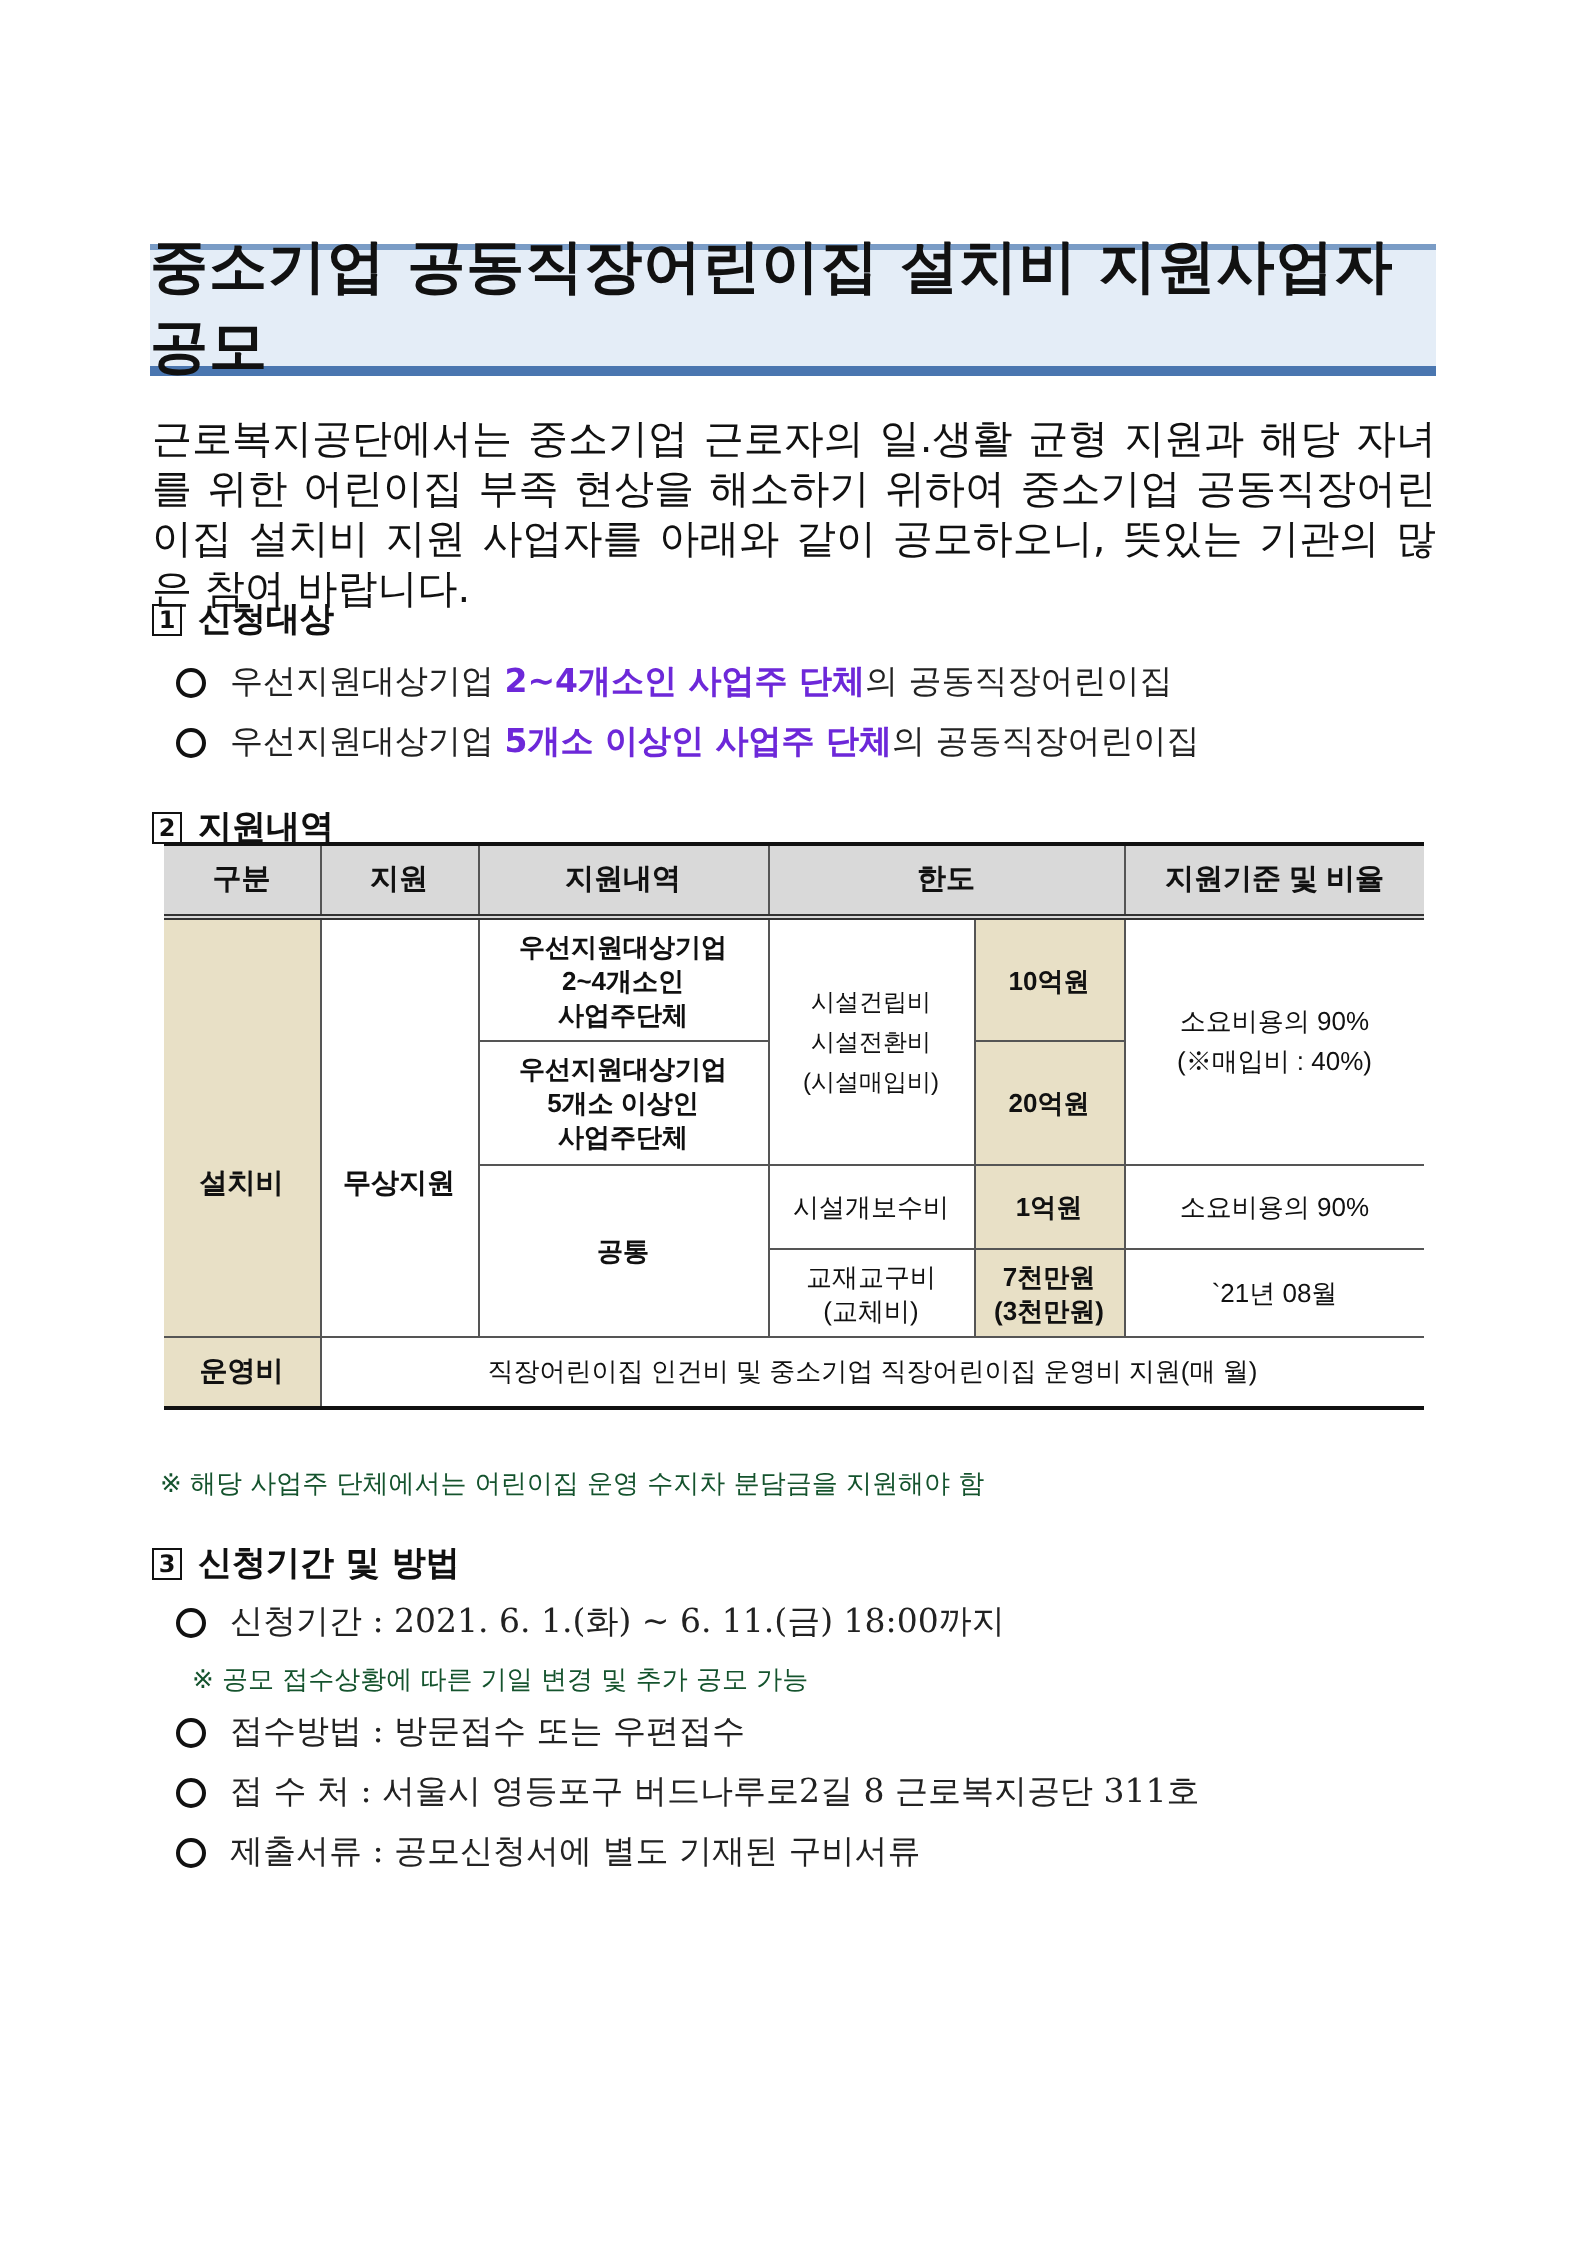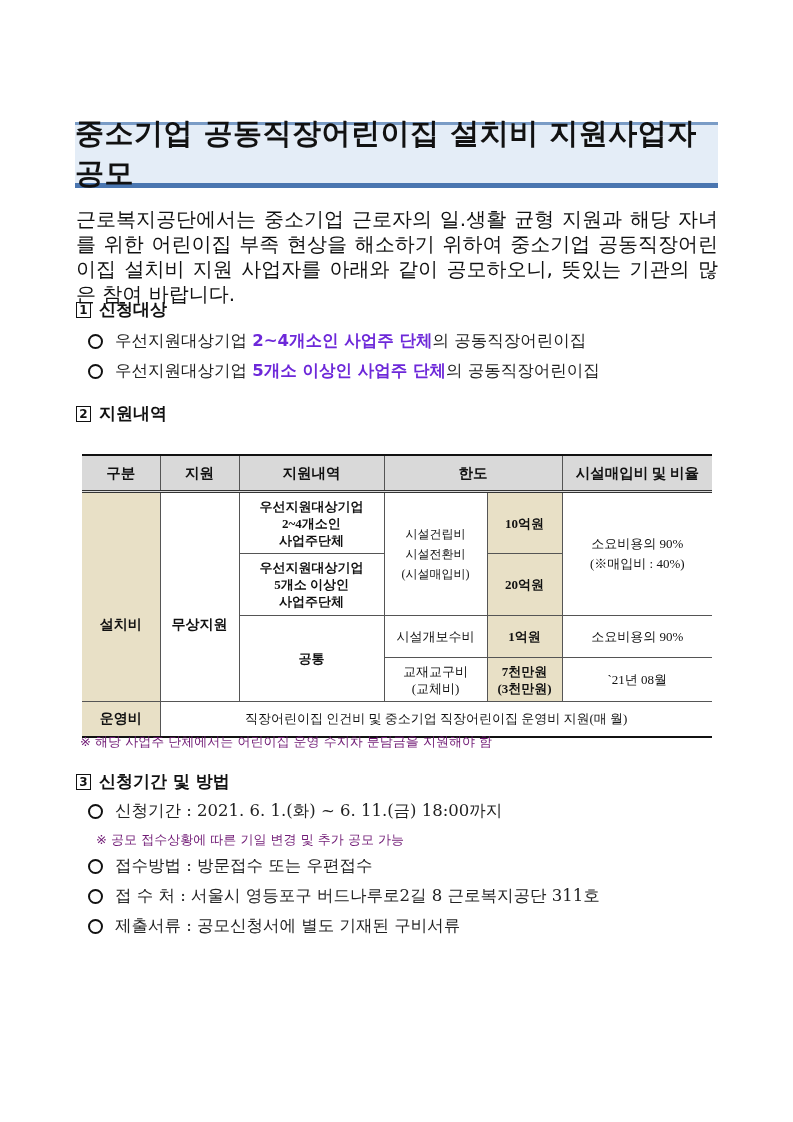--- a/index.html
+++ b/index.html
@@ -5,22 +5,22 @@
   html, body { margin: 0; padding: 0; background: #ffffff; }
   body { width: 793px; height: 1122px; position: relative; font-family: "DejaVu Sans", sans-serif; color: #111; overflow: hidden; }
   .title-box { position: absolute; left: 75px; top: 122px; width: 643px; height: 66px; background: #e4edf7; border-top: 3px solid #7a9cc6; border-bottom: 5px solid #4a76b0; box-sizing: border-box; display: flex; align-items: center; justify-content: center; }
   .title-box h1 { margin: 0; font-size: 29px; font-weight: bold; letter-spacing: 0.5px; font-family: "DejaVu Sans", sans-serif; color: #111; }
   .intro { position: absolute; left: 76px; top: 207px; width: 642px; font-size: 20px; line-height: 25px; text-align: justify; text-align-last: left; font-family: "DejaVu Sans", sans-serif; }
   .section-h { position: absolute; left: 76px; font-size: 17px; font-weight: bold; display: flex; align-items: center; gap: 8px; }
   .num-box { display: inline-flex; width: 15px; height: 16px; border: 1.5px solid #111; align-items: center; justify-content: center; font-size: 12px; font-weight: bold; box-sizing: border-box; line-height: 1; }
   .bullet { position: absolute; left: 88px; font-size: 16.5px; font-family: "DejaVu Serif", serif; display: flex; align-items: center; white-space: nowrap; color: #222; }
   .bullet .circle { display: inline-block; width: 11px; height: 11px; border: 2.5px solid #111; border-radius: 50%; margin-right: 12px; box-sizing: content-box; }
   .bullet b { font-family: "DejaVu Sans", sans-serif; font-weight: bold; color: #6d28d9; }
-  .note { position: absolute; font-size: 13px; font-family: "DejaVu Sans", sans-serif; color: #701a75; white-space: nowrap; }
-  table.support { position: absolute; left: 82px; top: 454px; width: 630px; border-collapse: collapse; font-family: Liberation Serif, serif; font-size: 13px; table-layout: fixed; }
+  .note { position: absolute; font-size: 13px; font-family: "DejaVu Sans", sans-serif; color: #14532d; white-space: nowrap; }
+  table.support { position: absolute; left: 82px; top: 421px; width: 630px; border-collapse: collapse; font-family: Liberation Sans, sans-serif; font-size: 13px; table-layout: fixed; }
   table.support td, table.support th { border: 1px solid #555; text-align: center; vertical-align: middle; padding: 0 2px; line-height: 17px; }
   table.support tr.head th { background: #d9d9d9; font-weight: bold; font-size: 14.5px; height: 34px; border-top: 2px solid #111; border-bottom: 3px double #333; }
   table.support .beige { background: #e8e0c6; }
   table.support .bold { font-weight: bold; }
   table.support tr.last td { border-bottom: 2px solid #111; }
   table.support td:first-child, table.support th:first-child { border-left: none; }
   table.support td:last-child, table.support th:last-child { border-right: none; }
 </style>
 </head>
 <body>
@@ -61,21 +61,21 @@
       <col style="width:103px">
       <col style="width:75px">
       <col style="width:150px">
   </colgroup>
   <tbody>
       <tr class="head">
     <th>구분</th>
     <th>지원</th>
     <th>지원내역</th>
     <th colspan="2">한도</th>
-    <th>시설매입비 및 비율</th>
+    <th>지원기준 및 비율</th>
   </tr>
   <tr style="height:62px;">
     <td rowspan="4" class="beige bold" style="vertical-align:bottom; padding-bottom:68px; font-size:14px;">설치비</td>
     <td rowspan="4" class="bold" style="vertical-align:bottom; padding-bottom:68px; font-size:14px;">무상지원</td>
     <td class="bold" style="white-space:pre-line;">우선지원대상기업
 2~4개소인
 사업주단체</td>
     <td rowspan="2" style="white-space:pre-line; font-size:12px; line-height:20px;">시설건립비
 시설전환비
 (시설매입비)</td>

